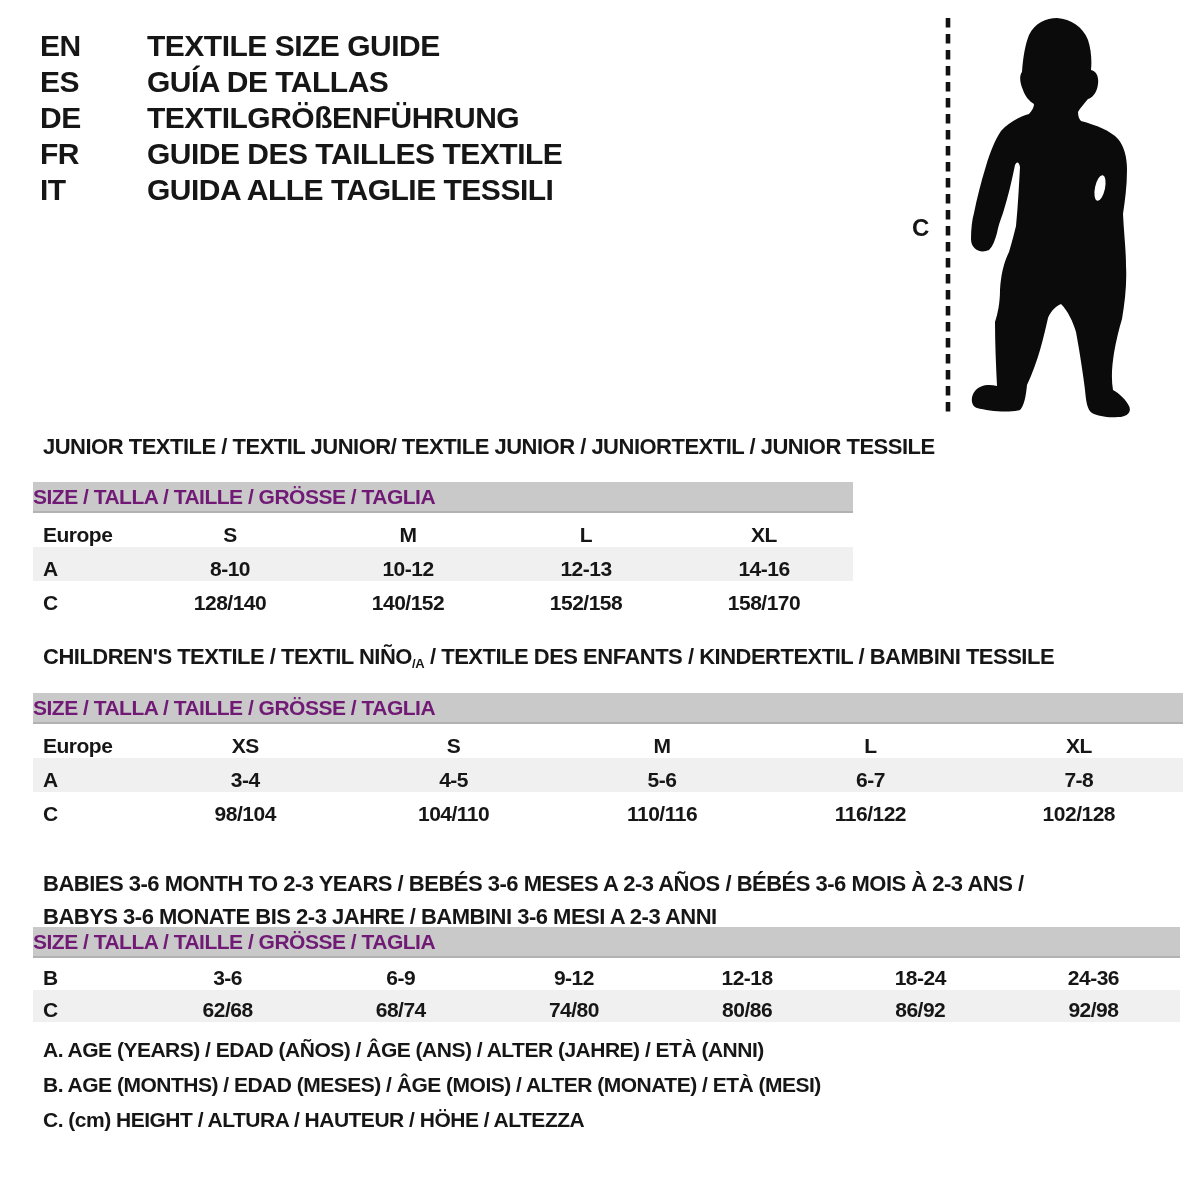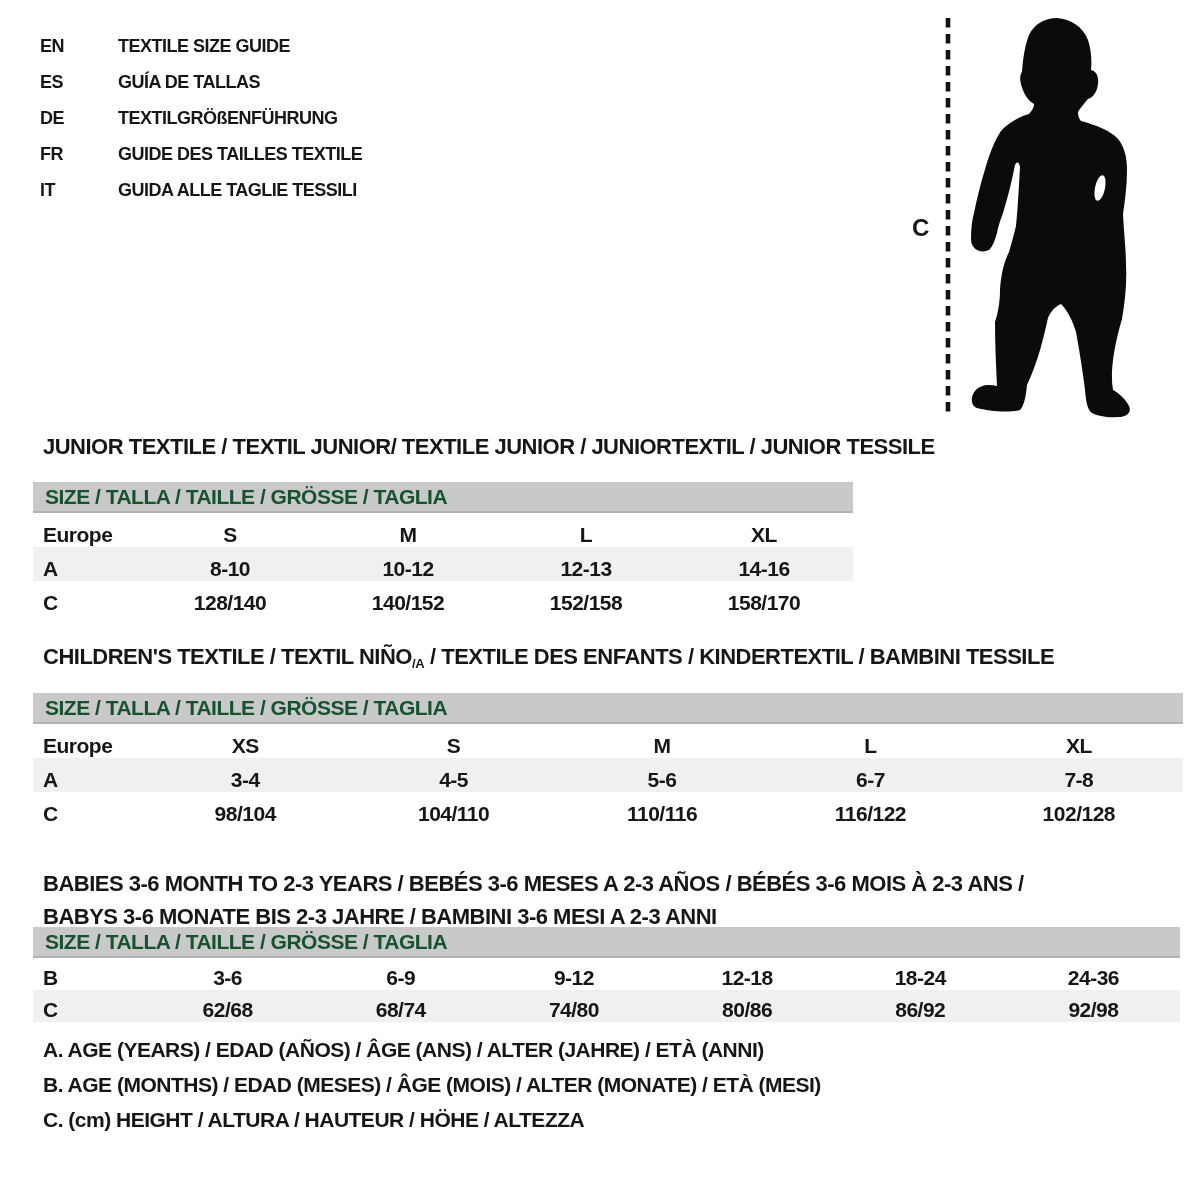--- a/index.html
+++ b/index.html
@@ -14,23 +14,23 @@
     overflow: hidden;
     font-family: "Liberation Sans", sans-serif;
     font-weight: bold;
     color: #161616;
     letter-spacing: -0.5px;
   }
   .abs { position: absolute; }
 
   
   .lang-list { left: 40px; top: 28px; }
-  .lang-row  { display: flex; height: 36px; align-items: center; font-size: 18px; }
+  .lang-row  { display: flex; height: 36px; align-items: center; font-size: 30px; }
   .lang-code { width: 78px; flex: 0 0 78px; }
-  .lang-label { white-space: nowrap; }
+  .lang-label { white-space: nowrap; margin-left: 29px; }
 
   
   .figure-line  { left: 944px; top: 16px; }
   .figure-label { left: 912px; top: 213px; font-size: 24px; line-height: 30px; }
   .silhouette   { left: 968px; top: 14px; }
 
   
   .section-title { font-size: 22px; white-space: nowrap; line-height: 26px; }
   #junior-title   { left: 43px; top: 434px; }
   #children-title { left: 43px; top: 644px; }
@@ -41,23 +41,23 @@
   .size-table { left: 33px; display: flex; flex-direction: column; }
   #junior-table   { top: 482px; width: 820px;  }
   #children-table { top: 693px; width: 1150px; }
   #babies-table   { top: 927px; width: 1147px; }
 
   .band {
     height: 29px;
     line-height: 29px;
     background: #c9c9c9;
     border-bottom: 2px solid #b2b2b2;
-    padding-left: 12px;
+    padding-left: 0;
     font-size: 21px;
-    color: #14532d;
+    color: #701a75;
     white-space: nowrap;
   }
   .trow { display: flex; height: 34px; align-items: flex-end; font-size: 21px; }
   #babies-table .trow { height: 32px; }
   .trow.shaded { background: #f0f0f0; }
   .rlabel { flex: 0 0 98px; width: 98px; padding-left: 10px; }
   .cell   { flex: 1; text-align: center; }
 
   
   .legend { left: 43px; top: 1032px; }

